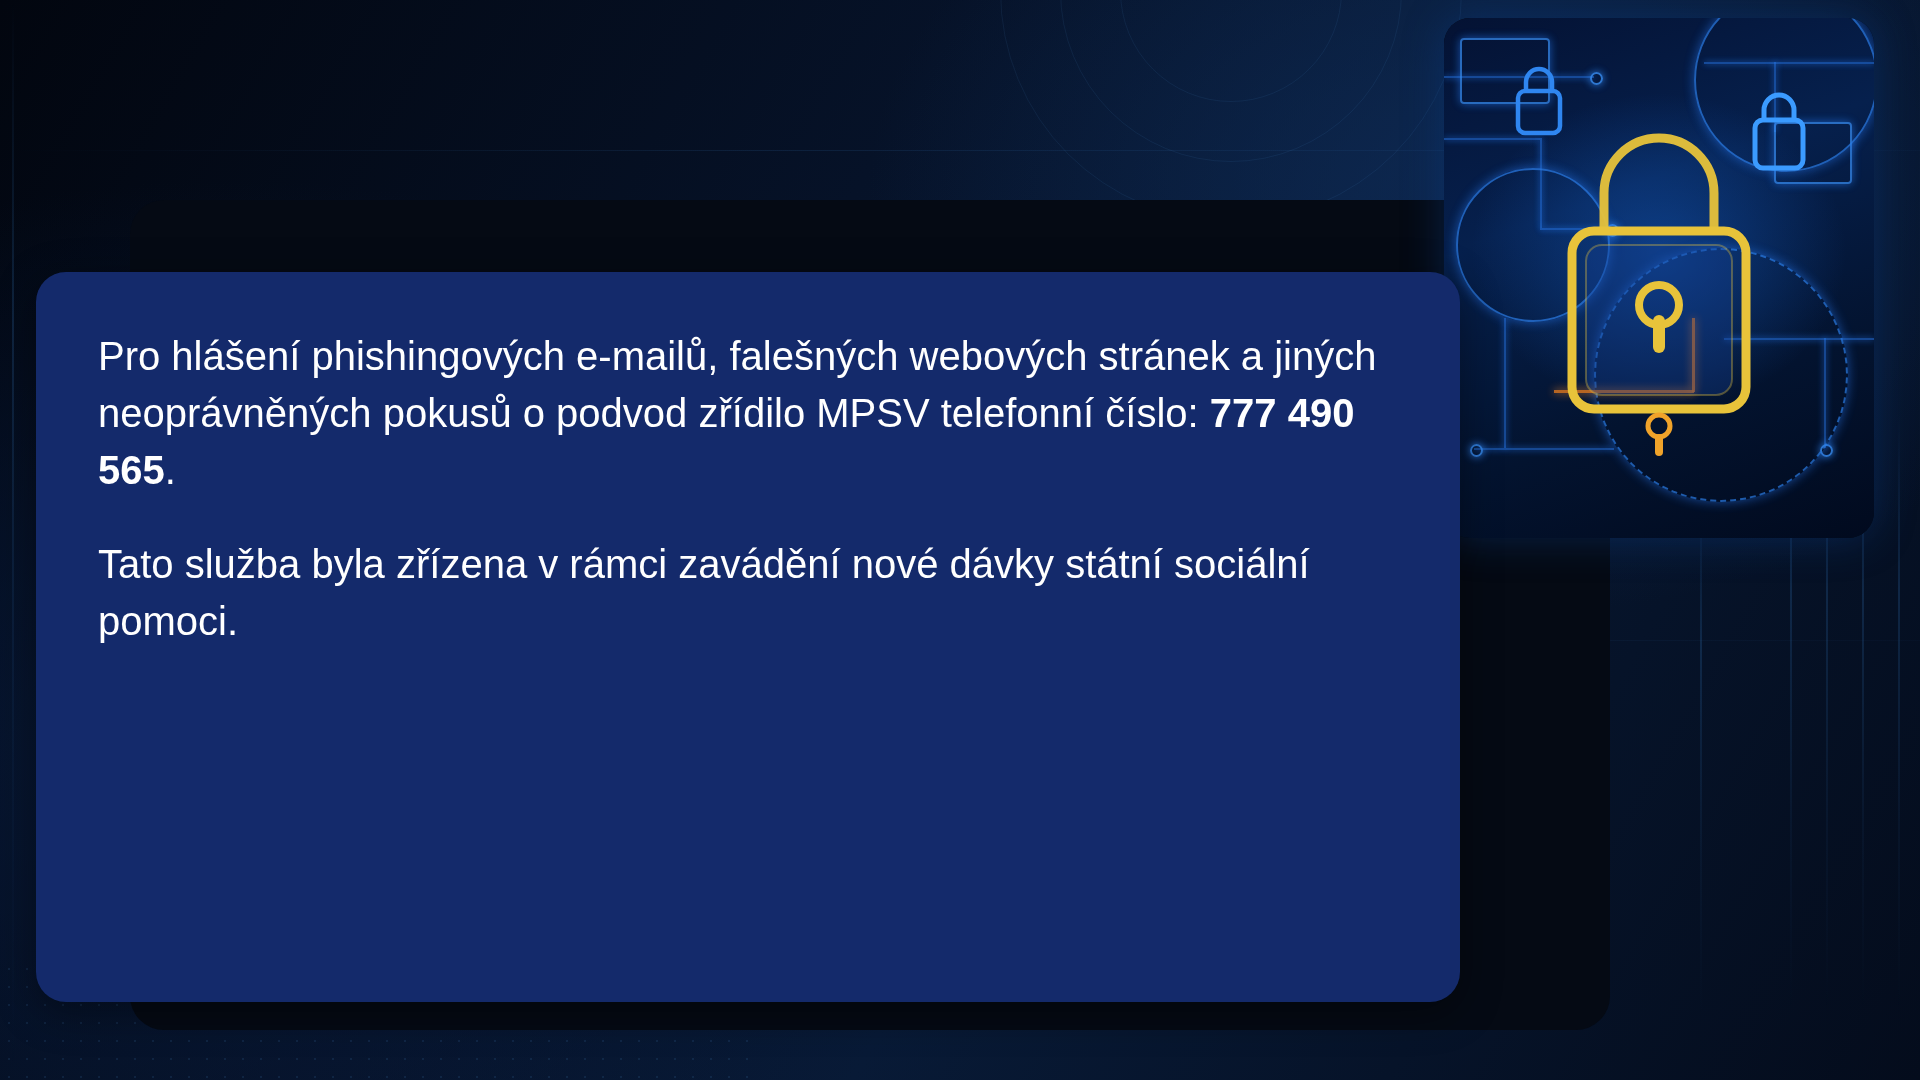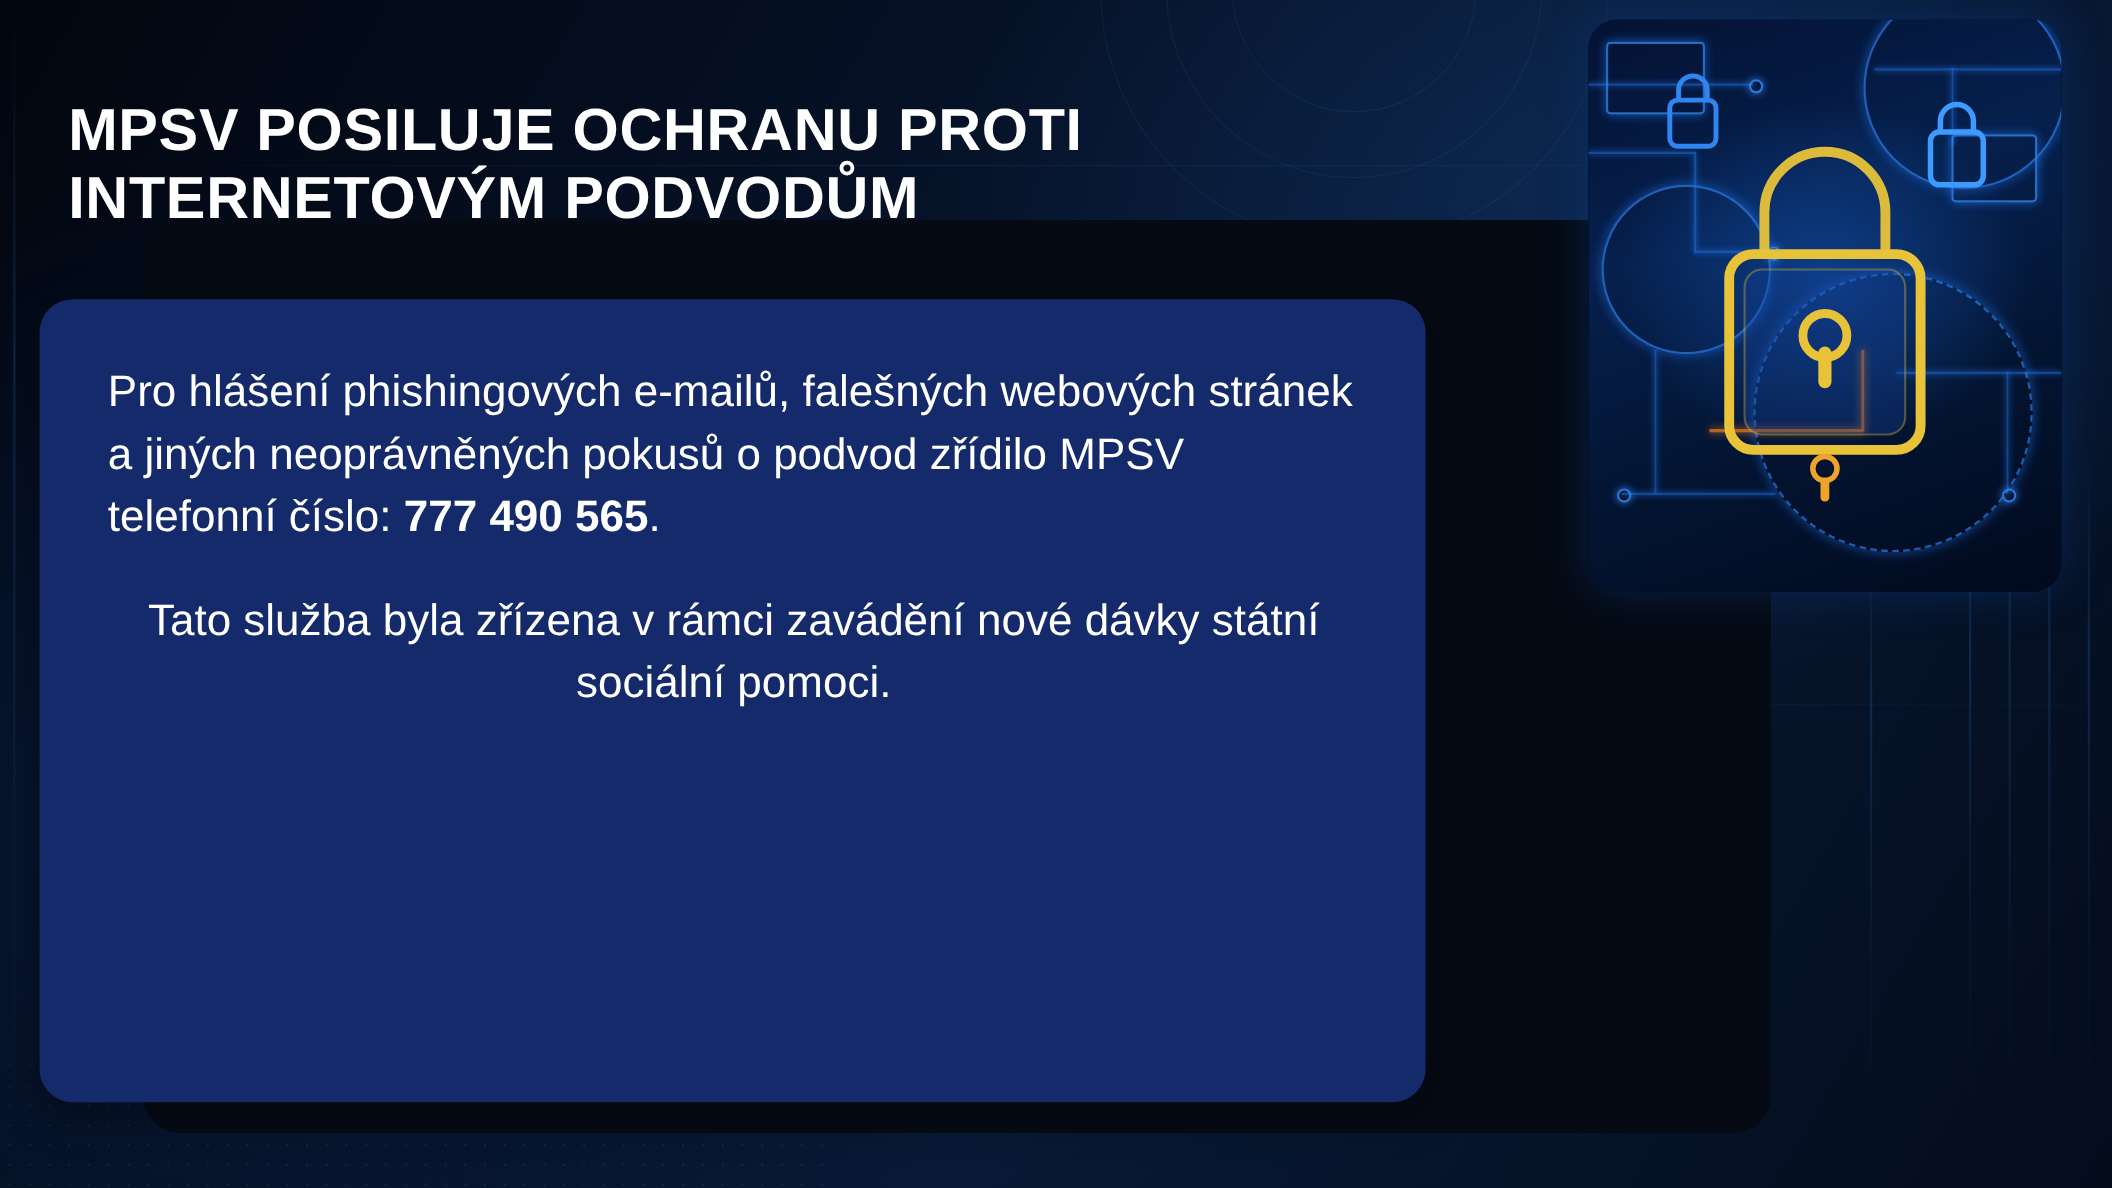--- a/index.html
+++ b/index.html
@@ -154,39 +154,39 @@
     letter-spacing: 0.6px;
     text-transform: uppercase;
     white-space: pre-line;
   }
 
   
   .card {
     position: absolute;
     left: 36px;
     top: 272px;
-    width: 1260px;
+    width: 1424px;
     height: 730px;
     background: #142a6b;
     border-radius: 30px;
     box-shadow: 0 10px 40px rgba(0,0,0,0.4);
   }
   .card-body {
     position: absolute;
     left: 62px;
     top: 56px;
     right: 60px;
     color: #ffffff;
     font-size: 40px;
     line-height: 1.42;
   }
   .para {
     margin: 0 0 38px 0;
   }
-  .para:last-child { margin-bottom: 0; text-align: center; }
+  .para:last-child { margin-bottom: 0; }
   .phone {
     font-weight: bold;
   }
 </style>
 </head>
 <body>
 
 <div class="poster">
 
   <div class="tex-lines">
@@ -250,21 +250,20 @@
         <rect x="9" y="30" width="42" height="42" rx="7" fill="none" stroke="#2f86f0" stroke-width="4.5"></rect>
       </svg>
 
       <svg class="lock-svg" style="left:50%; top:80%; transform:translate(-50%,-50%);" width="46" height="64" viewBox="0 0 46 64">
         <circle cx="23" cy="24" r="11" fill="none" stroke="#f0a32a" stroke-width="5"></circle>
         <rect x="19" y="32" width="8" height="22" rx="4" fill="#f0a32a"></rect>
       </svg>
     </div>
   </div>
 
-  <h1 class="heading">MPSV POSILUJE OCHRANU PROTI INTERNETOVÝM PODVODŮM</h1>
 
   <div class="card">
     <div class="card-body">
       <p class="para"><span>Pro hlášení phishingových e-mailů, falešných webových stránek a jiných neoprávněných pokusů o podvod zřídilo MPSV telefonní číslo: </span><span class="phone">777 490 565</span><span>.</span></p>
       <p class="para">Tato služba byla zřízena v rámci zavádění nové dávky státní sociální pomoci.</p>
     </div>
   </div>
 
 </div>
 

